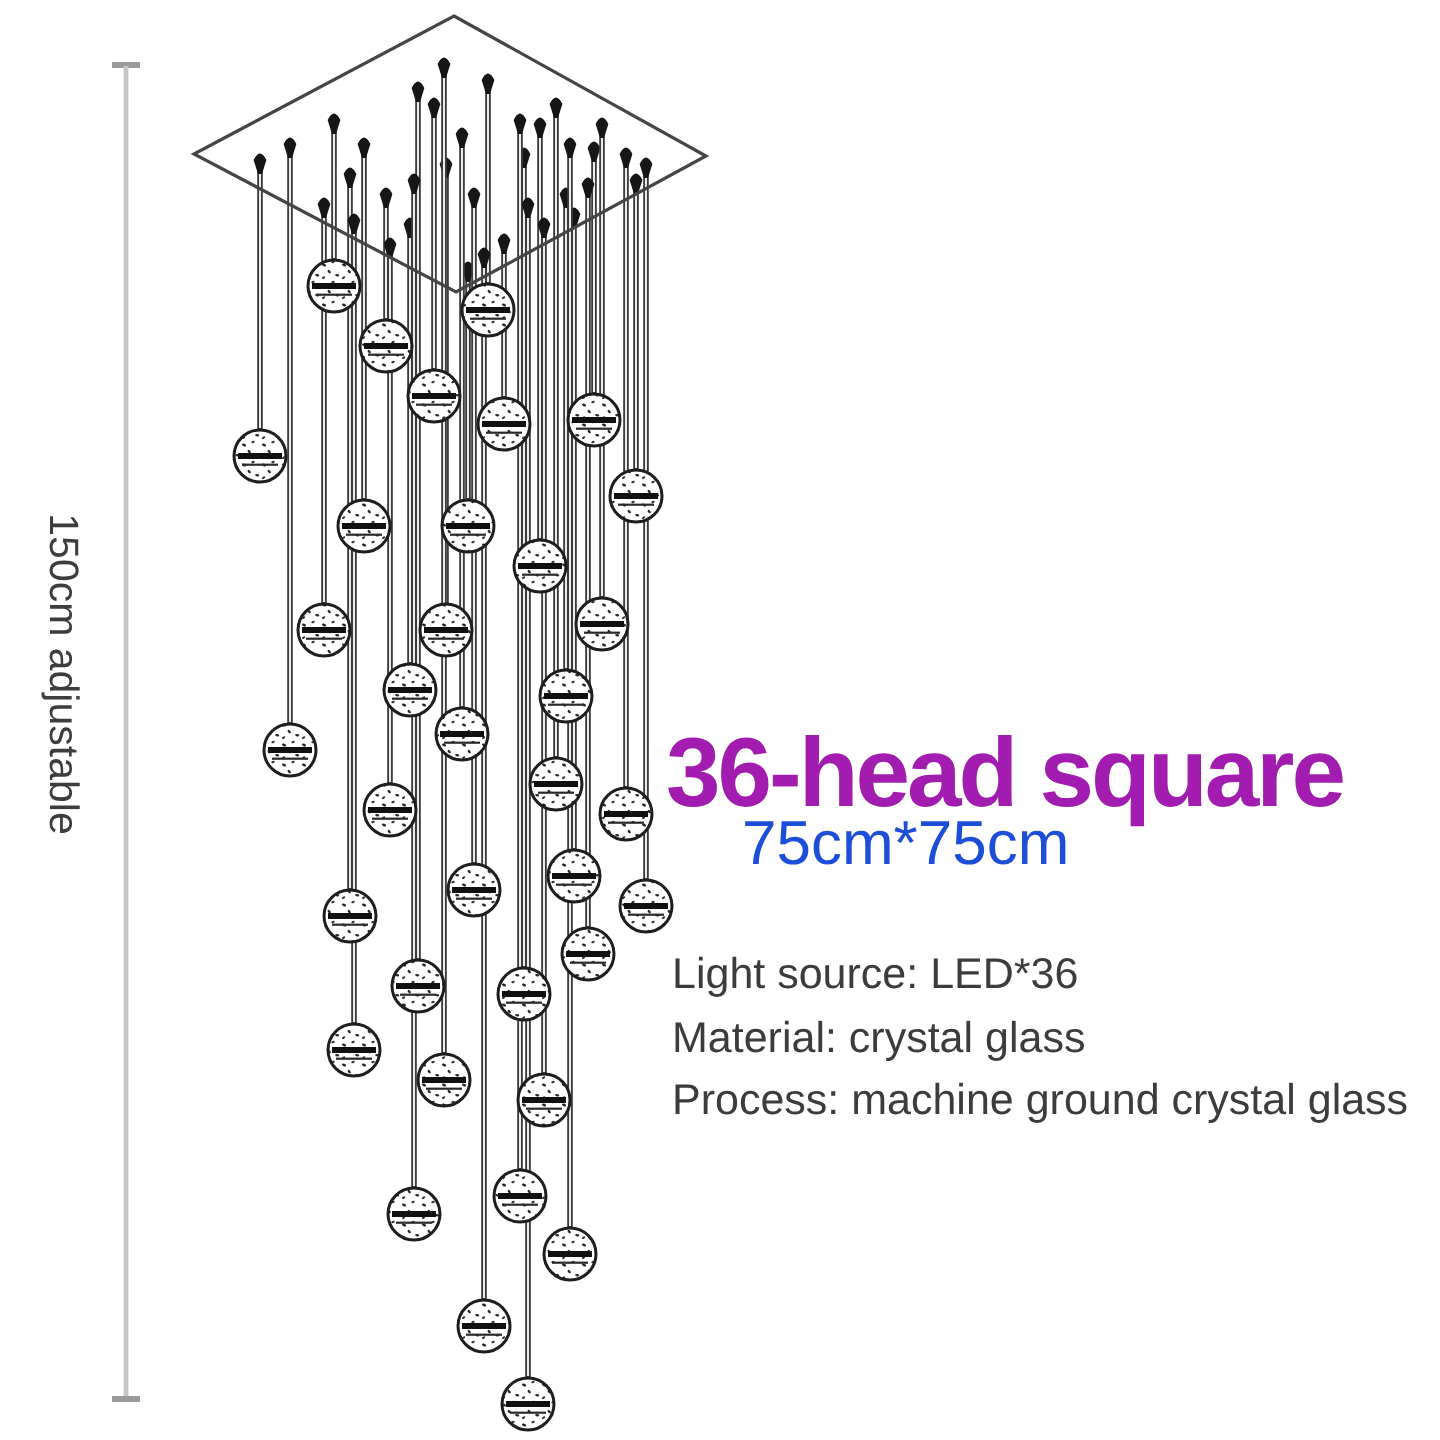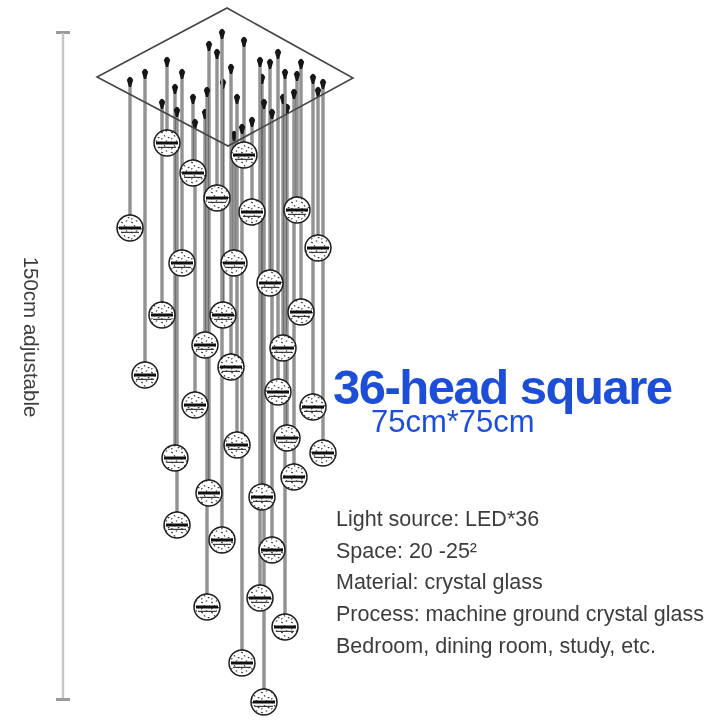--- a/index.html
+++ b/index.html
@@ -9,29 +9,29 @@
   }
   .stage svg{position:absolute;left:0;top:0;}
   .height-label{
     position:absolute;left:43px;top:253px;width:168px;
     transform:rotate(90deg);transform-origin:top left;
     font-size:20.5px;color:#3d3d3d;text-align:center;white-space:nowrap;
   }
   .product-title{
     position:absolute;left:333px;top:363px;
     font-size:49px;font-weight:700;letter-spacing:-1.5px;line-height:1;
-    color:#1d4ed8;white-space:nowrap;
+    color:#a21caf;white-space:nowrap;
   }
   .product-size{
     position:absolute;left:334px;top:406px;
     font-size:31px;line-height:1;color:#1d4ed8;white-space:nowrap;margin-left:37px;
   }
   .specs{
     position:absolute;left:336px;top:472px;
-    font-size:21.5px;line-height:31.7px;color:#3c3c3c;white-space:nowrap;margin-top:32px;
+    font-size:21.5px;line-height:31.7px;color:#3c3c3c;white-space:nowrap;
   }
 </style>
 </head>
 <body>
 
 <div class="stage">
 
   <svg width="720" height="720" viewBox="0 0 720 720">
     <defs>
       <pattern id="speckle" width="10" height="10" patternUnits="userSpaceOnUse">
@@ -276,19 +276,17 @@
   </svg>
 
   <div class="height-label">150cm adjustable</div>
 
   <div class="product-title">36-head square</div>
 
   <div class="product-size">75cm*75cm</div>
 
   <div class="specs">
     <div>Light source: LED*36</div>
-    <div>Space: 20 -25²</div>
     <div>Material: crystal glass</div>
     <div>Process: machine ground crystal glass</div>
-    <div>Bedroom, dining room, study, etc.</div>
   </div>
 
 </div>
 
 </body></html>

